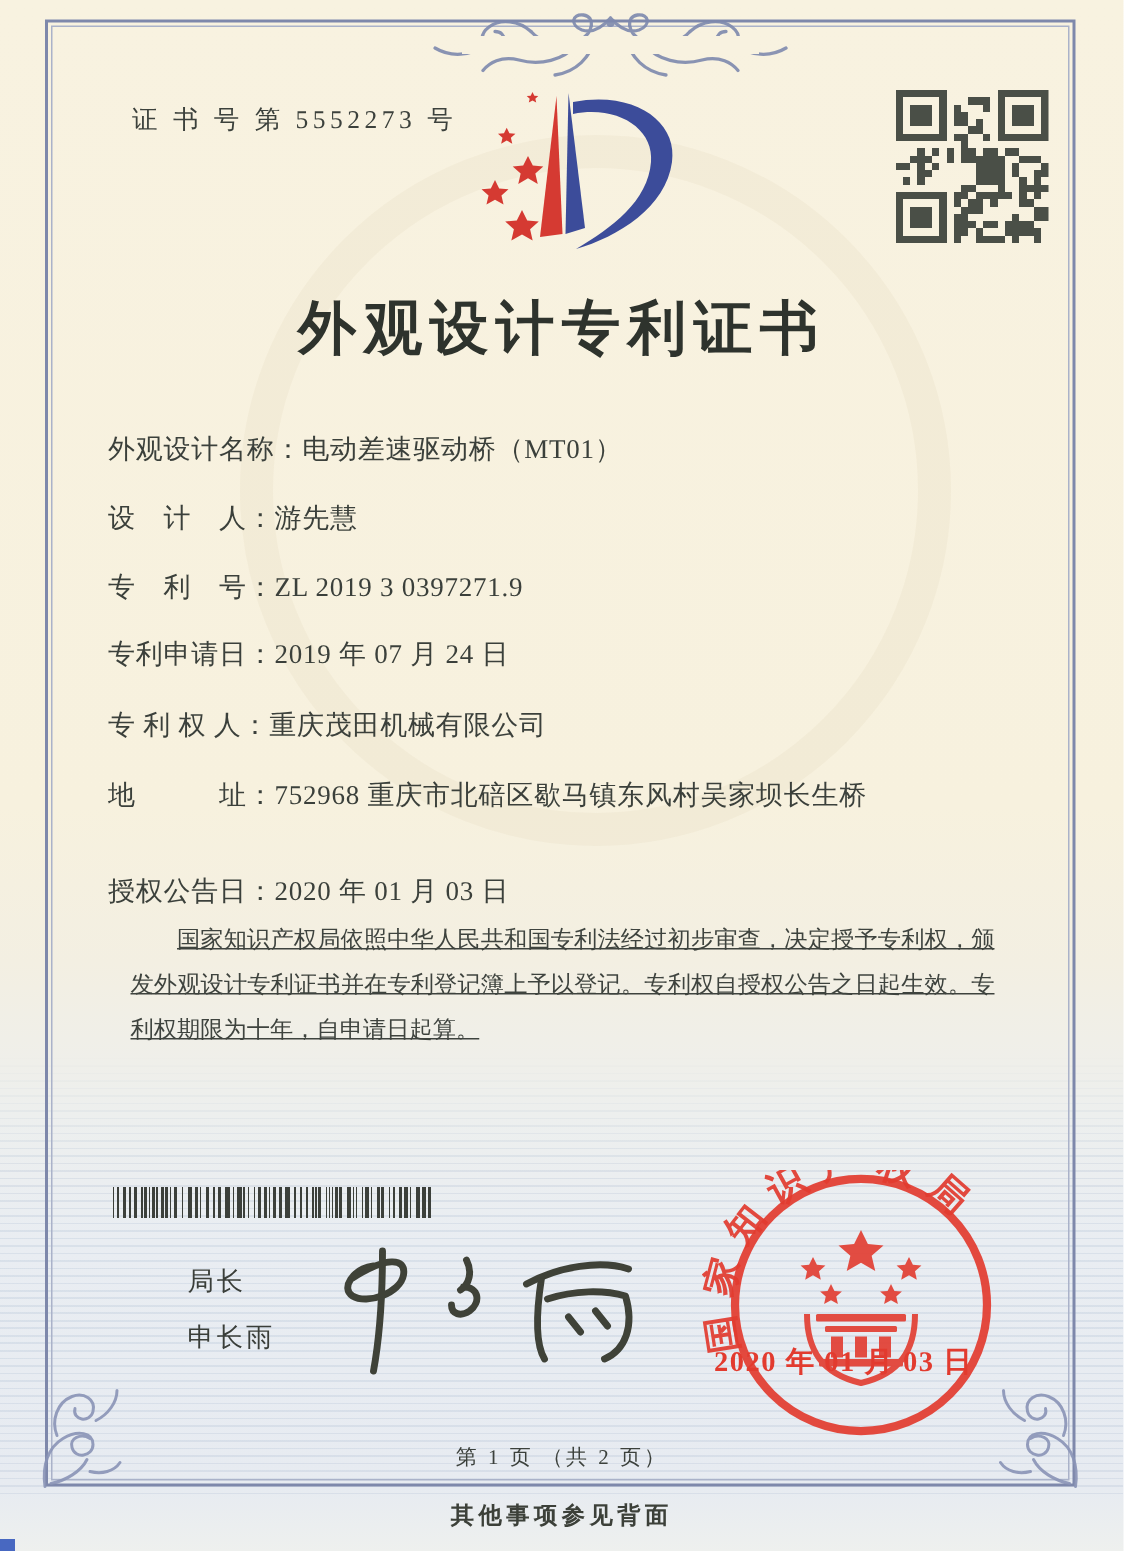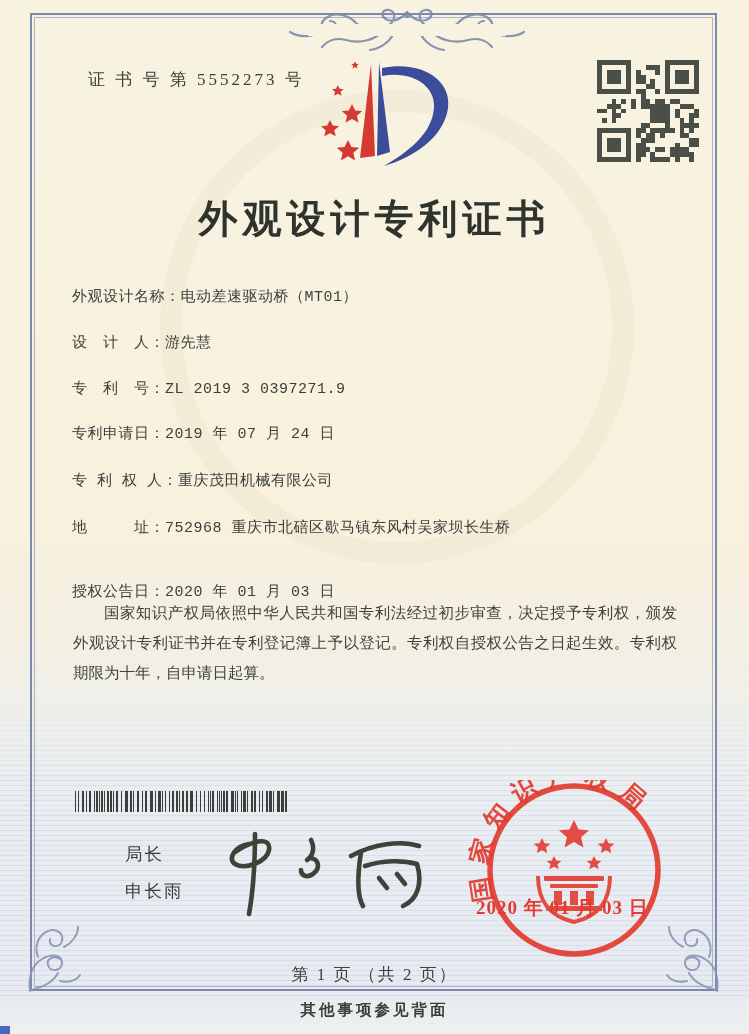--- a/index.html
+++ b/index.html
@@ -34,39 +34,39 @@
   .cert-no{
     position:absolute;left:88px;top:68px;font-size:17px;color:#3c413c;letter-spacing:3px;
   }
   .logo{position:absolute;left:300px;top:46px;width:170px;height:134px;}
   .qr{position:absolute;left:597px;top:60px;width:102px;height:102px;}
   .title{
     position:absolute;left:0;right:0;top:192px;text-align:center;
     font-size:39px;font-weight:bold;color:#2e332d;letter-spacing:5px;
   }
   .field-row{
-    position:absolute;left:72px;right:60px;font-size:15px;color:#3b403b;
-    white-space:nowrap;letter-spacing:0.5px;font-family:Liberation Mono, monospace;
+    position:absolute;left:72px;right:60px;font-size:18px;color:#3b403b;
+    white-space:nowrap;letter-spacing:0.5px;
   }
   .field-row .lbl{display:inline-block;}
   .field-row .val{display:inline-block;}
   .grant-no{position:absolute;left:375px;top:0;}
   .paragraphs{
     position:absolute;left:71px;top:596px;width:608px;
     font-size:15.5px;line-height:30px;color:#3e433e;text-align:justify;
   }
-  .paragraphs p{margin:2px;text-indent:2em;}
+  .paragraphs p{margin:16px;text-indent:2em;text-decoration:underline;}
   .barcode{position:absolute;left:75px;top:791px;width:214px;height:21px;}
   .director{position:absolute;left:88px;top:842px;font-size:17.5px;color:#3a3e39;letter-spacing:2px;margin-left:37px;}
   .director .name{margin-top:13px;}
   .signature{position:absolute;left:205px;top:822px;width:240px;height:110px;}
   .seal{position:absolute;left:468px;top:780px;width:212px;height:186px;}
   .page-info{
     position:absolute;left:0;right:0;top:963px;text-align:center;
-    font-size:17px;color:#3c413c;letter-spacing:2px;
+    font-size:14px;color:#3c413c;letter-spacing:2px;
   }
   .footer-note{
     position:absolute;left:0;right:0;top:1000px;text-align:center;
     font-size:15.5px;font-weight:bold;color:#3c4039;letter-spacing:3px;
   }
   .edge-mark{position:absolute;left:0;bottom:0;width:10px;height:8px;background:#2a50b8;opacity:.85;}
 </style>
 </head>
 <body>
 

